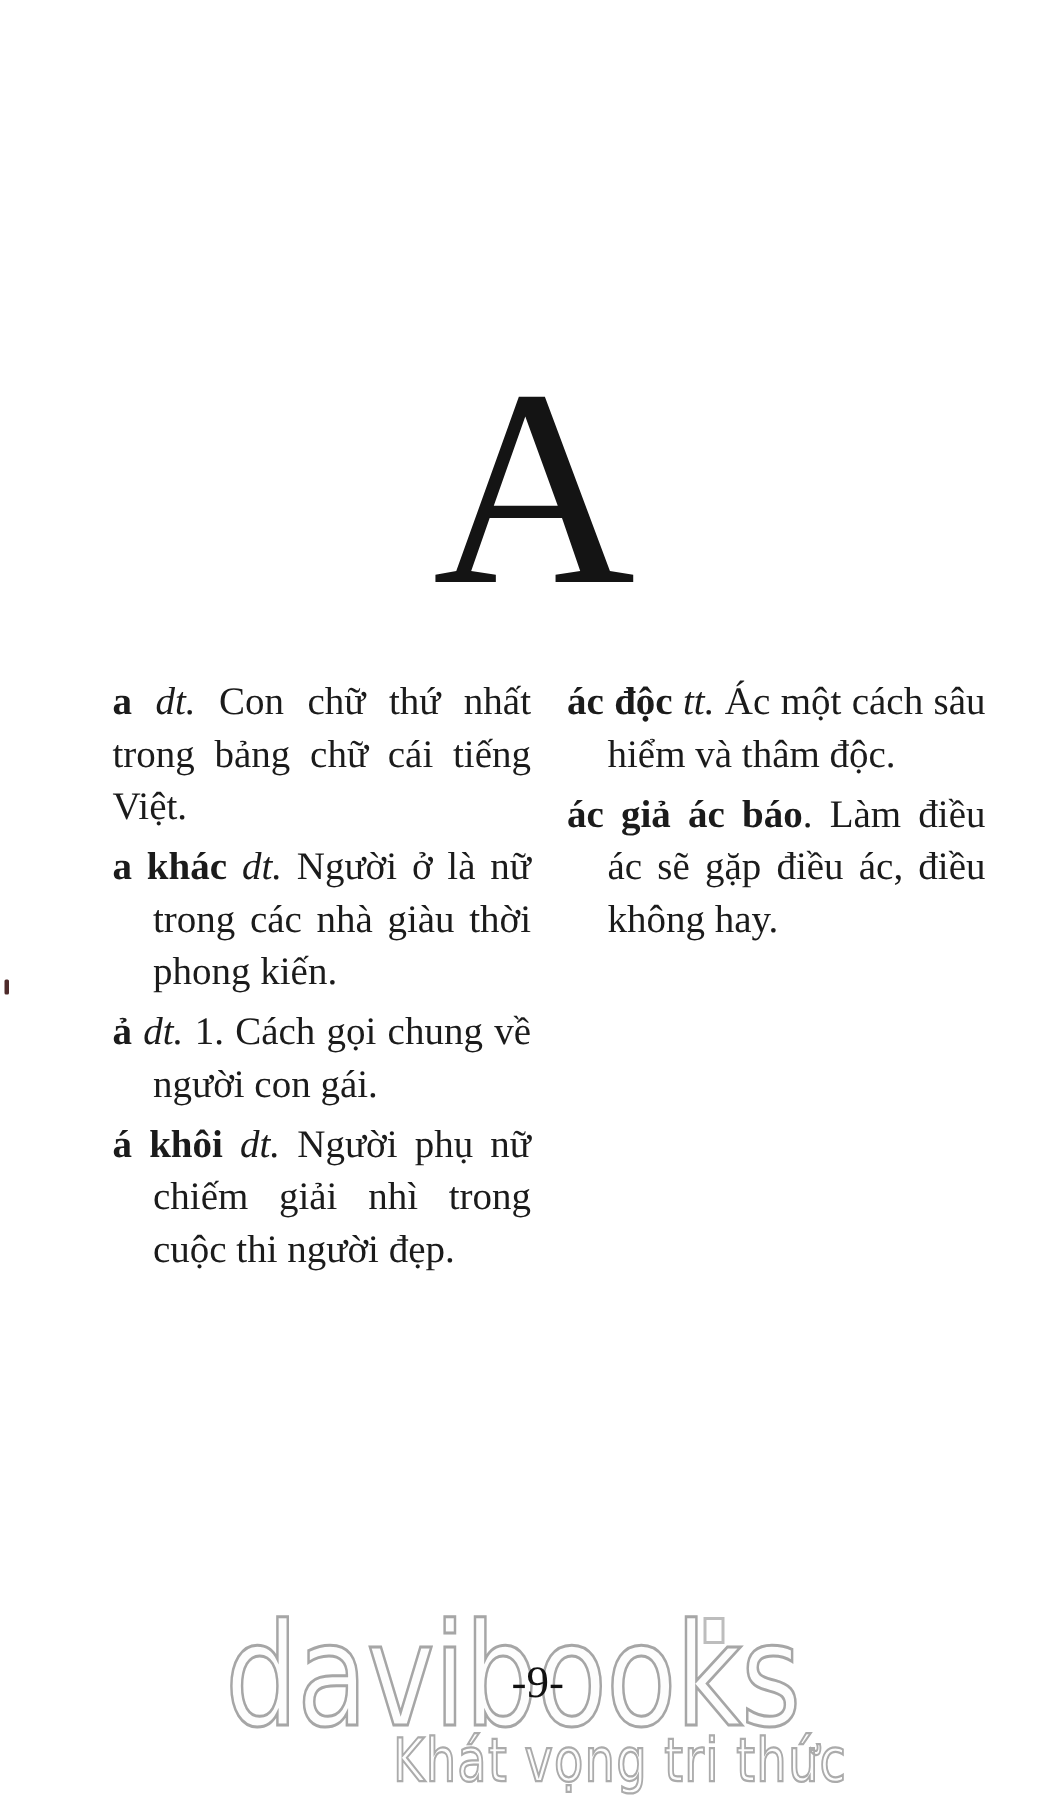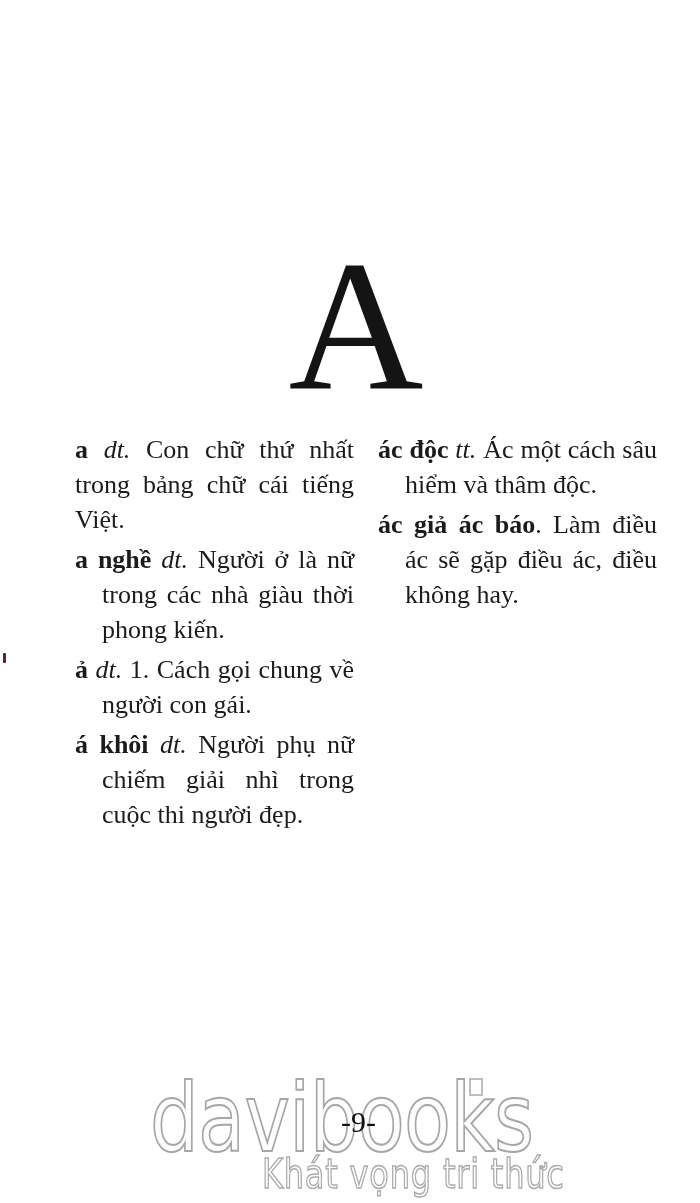--- a/index.html
+++ b/index.html
@@ -25,21 +25,21 @@
     text-align: center;
     text-indent: 12px;
     font-size: 187px;
     line-height: 1;
     font-weight: 400;
     color: #141414;
   }
   
   .columns {
     position: absolute;
-    top: 432px;
+    top: 450px;
     left: 75px;
     width: 582px;
     display: flex;
     gap: 24px;
   }
   .col {
     width: 279px;
     font-size: 26px;
     line-height: 35px;
     text-align: justify;
@@ -121,21 +121,21 @@
 </head>
 <body>
 
 <div class="page">
 
   <div class="big-letter">A</div>
 
   <div class="columns">
     <div class="col">
         <p class="entry"><span class="seg-hw">a </span><span class="seg-pos">dt. </span><span class="seg-def">Con chữ thứ nhất trong bảng chữ cái tiếng Việt.</span></p>
-        <p class="entry hang"><span class="seg-hw">a nghề </span><span class="seg-pos">dt. </span><span class="seg-def">Người ở là nữ trong các nhà giàu thời phong kiến.</span></p>
+        <p class="entry hang"><span class="seg-hw">a khác </span><span class="seg-pos">dt. </span><span class="seg-def">Người ở là nữ trong các nhà giàu thời phong kiến.</span></p>
         <p class="entry hang"><span class="seg-hw">ả </span><span class="seg-pos">dt. </span><span class="seg-def">1. Cách gọi chung về người con gái.</span></p>
         <p class="entry hang"><span class="seg-hw">á khôi </span><span class="seg-pos">dt. </span><span class="seg-def">Người phụ nữ chiếm giải nhì trong cuộc thi người đẹp.</span></p>
       </div>
     <div class="col">
         <p class="entry hang"><span class="seg-hw">ác độc </span><span class="seg-pos">tt. </span><span class="seg-def">Ác một cách sâu hiểm và thâm độc.</span></p>
         <p class="entry hang"><span class="seg-hw">ác giả ác báo</span><span class="seg-def">. Làm điều ác sẽ gặp điều ác, điều không hay.</span></p>
       </div>
   </div>
 
   <div class="wm-logo">davibooks</div>

